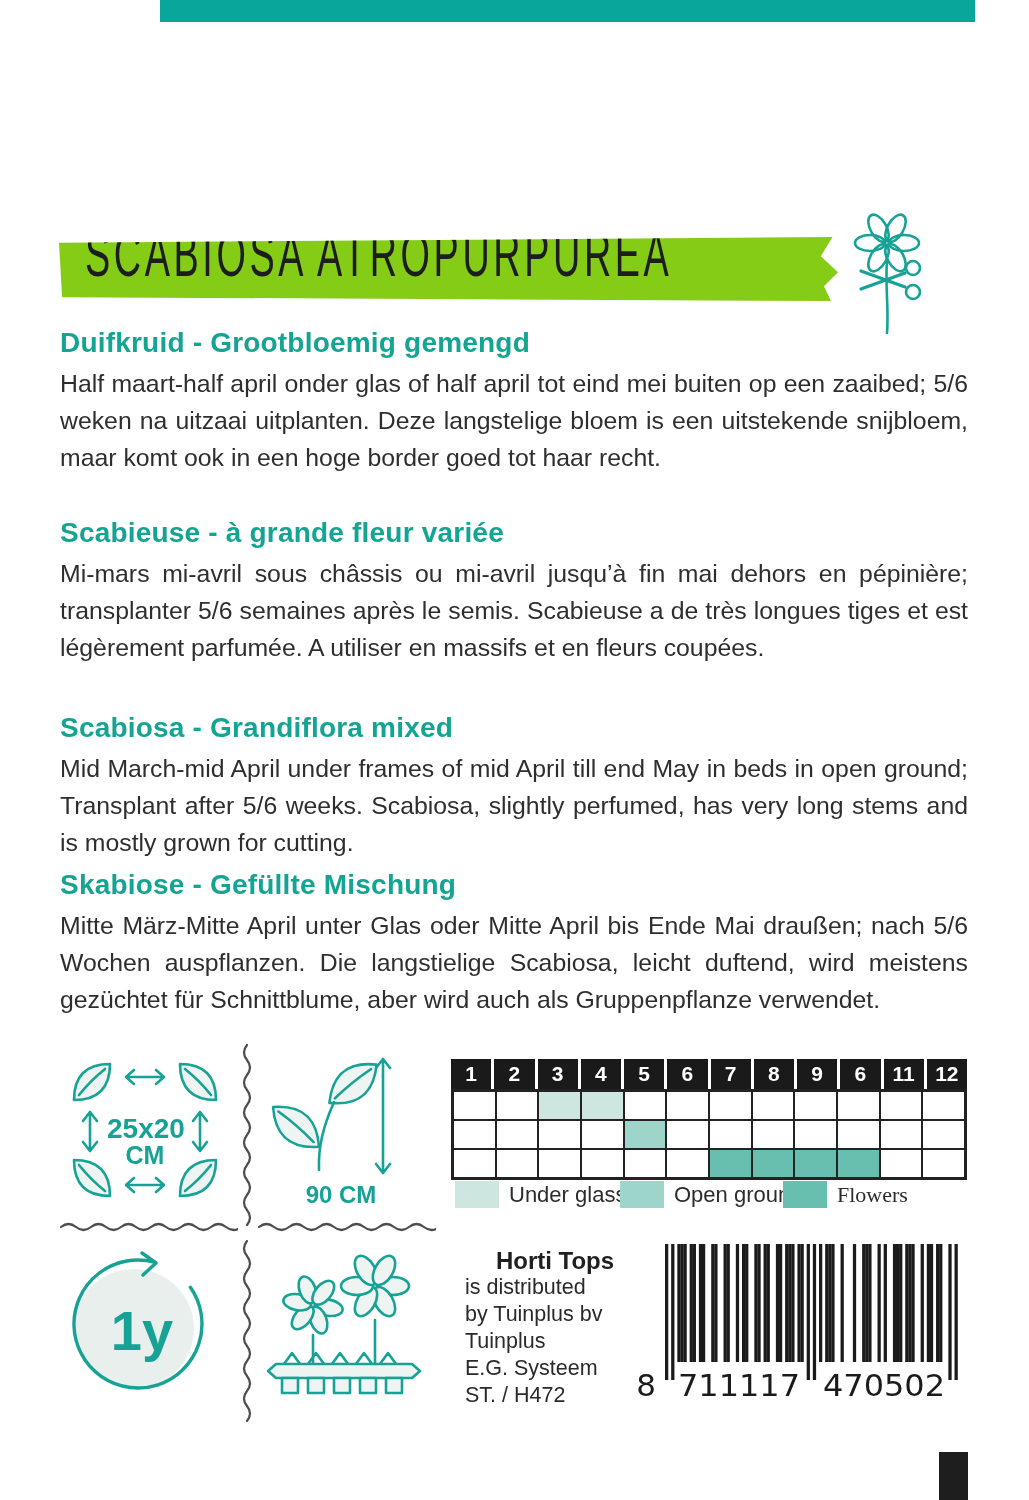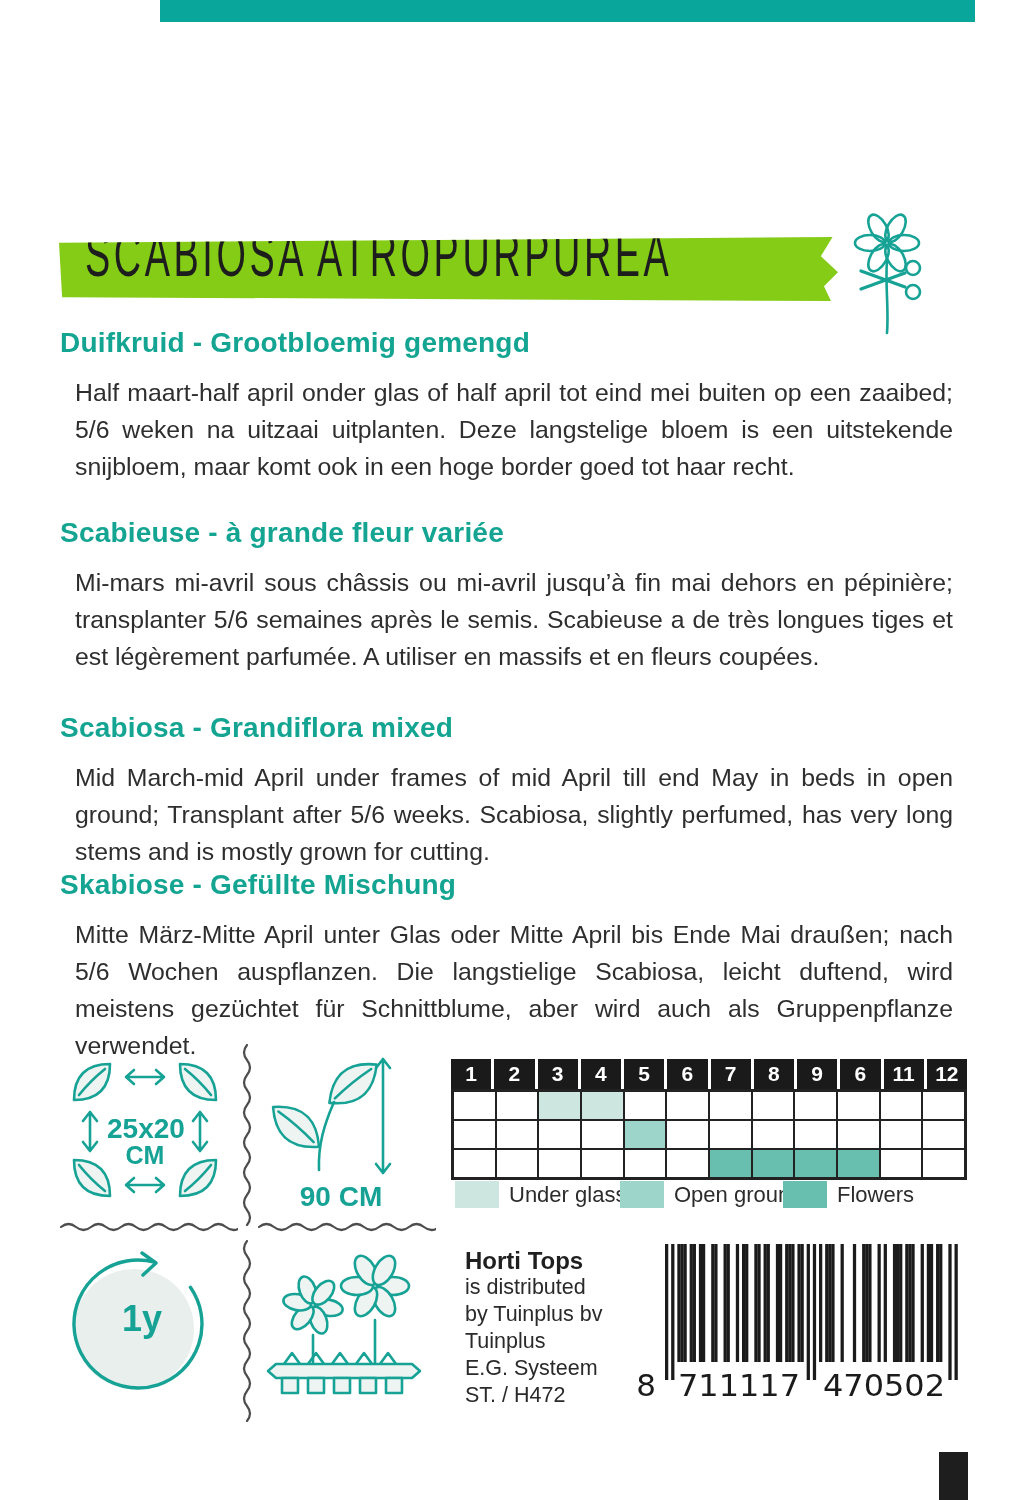--- a/index.html
+++ b/index.html
@@ -10,44 +10,44 @@
 
   .title-band{position:absolute;left:59px;top:237px;width:779px;height:64px;background:#84cc16;
         clip-path:polygon(0% 9%,99.3% 0%,97.8% 30%,100% 55%,98.2% 77%,99.1% 100%,0.4% 94%);}
   .title{position:absolute;left:26px;bottom:10px;font-size:42px;letter-spacing:4px;color:#1d1d1d;
         white-space:nowrap;transform:scale(0.9,1.5);transform-origin:0 100%;font-weight:400;}
 
   .cutflower{position:absolute;left:853px;top:213px;}
 
   .lang{position:absolute;left:60px;width:908px;}
   .lang h2{margin:0 0 6px 0;font-size:28px;font-weight:bold;color:#14a492;letter-spacing:0.2px;}
-  .lang p{margin:15px;font-size:24.8px;line-height:37px;color:#2e2e2e;text-align:justify;}
+  .lang p{margin:0;font-size:24.8px;line-height:37px;color:#2e2e2e;text-align:justify;}
 
   .icon-box{position:absolute;}
   .icon-label{position:absolute;color:#16a295;font-weight:bold;text-align:center;white-space:nowrap;}
   .spacing-val{left:42px;top:58px;width:76px;font-size:28px;text-align:right;}
   .spacing-unit{left:42px;top:86px;width:76px;font-size:25px;}
-  .height-val{left:28px;top:131px;width:110px;font-size:28px;}
-  .annual-val{left:46px;top:53px;width:68px;font-size:36px;}
+  .height-val{left:28px;top:131px;width:110px;font-size:24px;}
+  .annual-val{left:46px;top:53px;width:68px;font-size:56px;}
 
   .wavy{position:absolute;}
 
   .calendar{position:absolute;left:451px;top:1059px;width:516px;}
   .cal-months{display:flex;gap:3px;}
   .cal-month{flex:1;height:30px;background:#1a1a1a;color:#ffffff;font-size:21px;font-weight:bold;
         display:flex;align-items:center;justify-content:center;}
   .cal-grid{display:grid;grid-template-columns:repeat(12,1fr);border:2px solid #222;}
   .cal-cell{height:27px;border:1px solid #222;background:#ffffff;}
   .cal-legend{position:absolute;left:451px;top:1181px;width:540px;height:30px;}
   .legend-item{position:absolute;display:flex;align-items:center;top:0;}
   .legend-swatch{width:44px;height:27px;margin-right:10px;}
   .legend-label{font-size:22px;color:#2c2c2c;line-height:27px;white-space:nowrap;}
 
   .distributor{position:absolute;left:465px;top:1247px;width:180px;}
-  .distributor .dist-name{font-size:24px;font-weight:bold;color:#1f1f1f;line-height:27px;}
+  .distributor .dist-name{font-size:24px;font-weight:bold;color:#1f1f1f;line-height:27px;text-align:center;}
   .distributor div{font-size:21.5px;color:#2a2a2a;line-height:27px;white-space:nowrap;}
 
   .barcode{position:absolute;left:632px;top:1242px;}
   .bc-digit{font-family:"DejaVu Sans", sans-serif;font-size:31px;fill:#1b1b1b;}
 
   .corner-mark{position:absolute;left:939px;top:1452px;width:29px;height:48px;background:#1e1e1e;}
 
   svg .tl{stroke:#16a295;stroke-width:2.6;fill:none;stroke-linecap:round;stroke-linejoin:round;}
   svg .tf{stroke:#16a295;stroke-width:2.6;fill:#eef4f2;stroke-linecap:round;stroke-linejoin:round;}
   svg .tw{stroke:#4d4d4d;stroke-width:2.2;fill:none;stroke-linecap:round;}
@@ -205,21 +205,21 @@
   </div>
   <div class="cal-legend">
       <div class="legend-item" style="left: 4px;">
         <div class="legend-swatch" style="background: rgb(206, 230, 224);"></div>
         <span class="legend-label">Under glass</span>
       </div>
       <div class="legend-item" style="left: 169px;">
         <div class="legend-swatch" style="background: rgb(158, 213, 202);"></div>
         <span class="legend-label">Open ground</span>
       </div>
-      <div class="legend-item" style="left: 332px;">
+      <div class="legend-item" style="left: 332px; font-family: Liberation Serif, serif;">
         <div class="legend-swatch" style="background: rgb(104, 191, 176);"></div>
         <span class="legend-label">Flowers</span>
       </div>
     </div>
 
   <div class="icon-box" style="left:62px;top:1245px;width:150px;height:155px">
     <svg width="150" height="155" viewBox="0 0 150 155">
       <circle cx="72" cy="84" r="60" fill="#e9efec"></circle>
       <path class="tl" style="stroke-width:3.4" d="M128.4 42.3 A 64 64 0 1 1 92.6 17.2"></path>
       <path class="tl" style="stroke-width:3.4" d="M80 8 L94 18 L81 30"></path>

